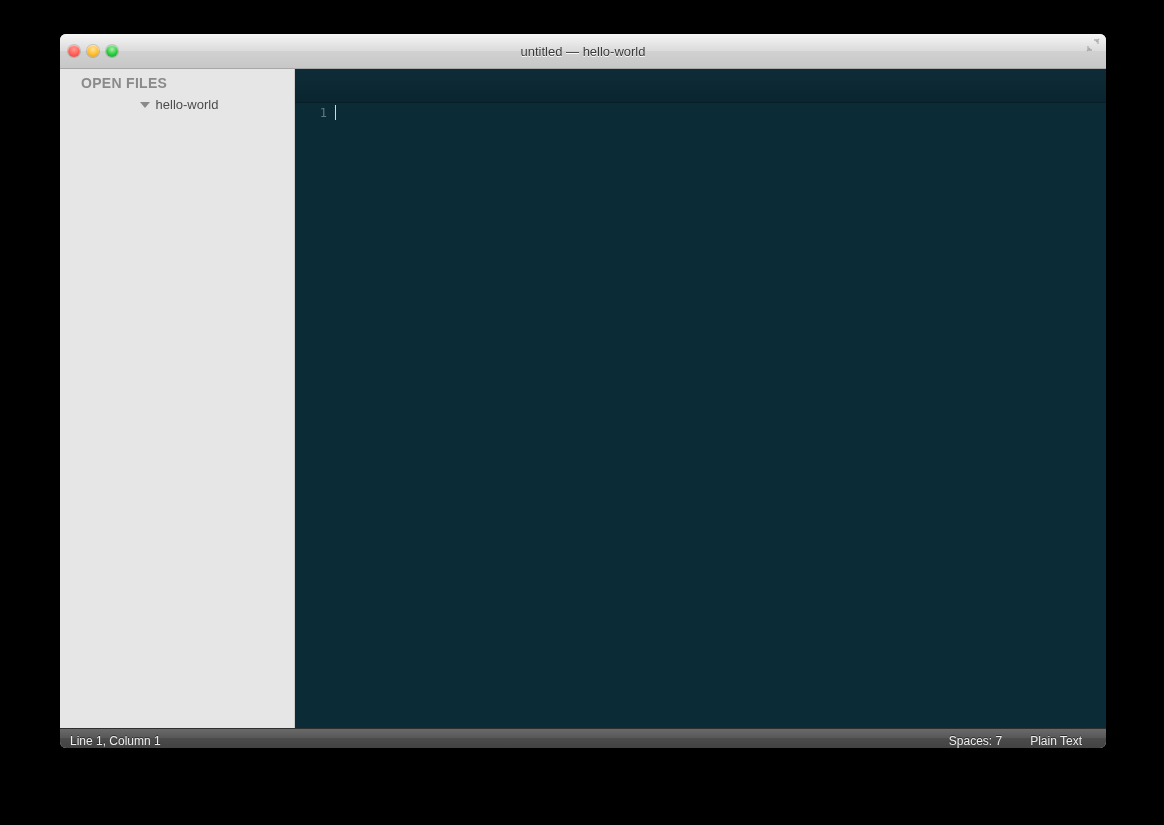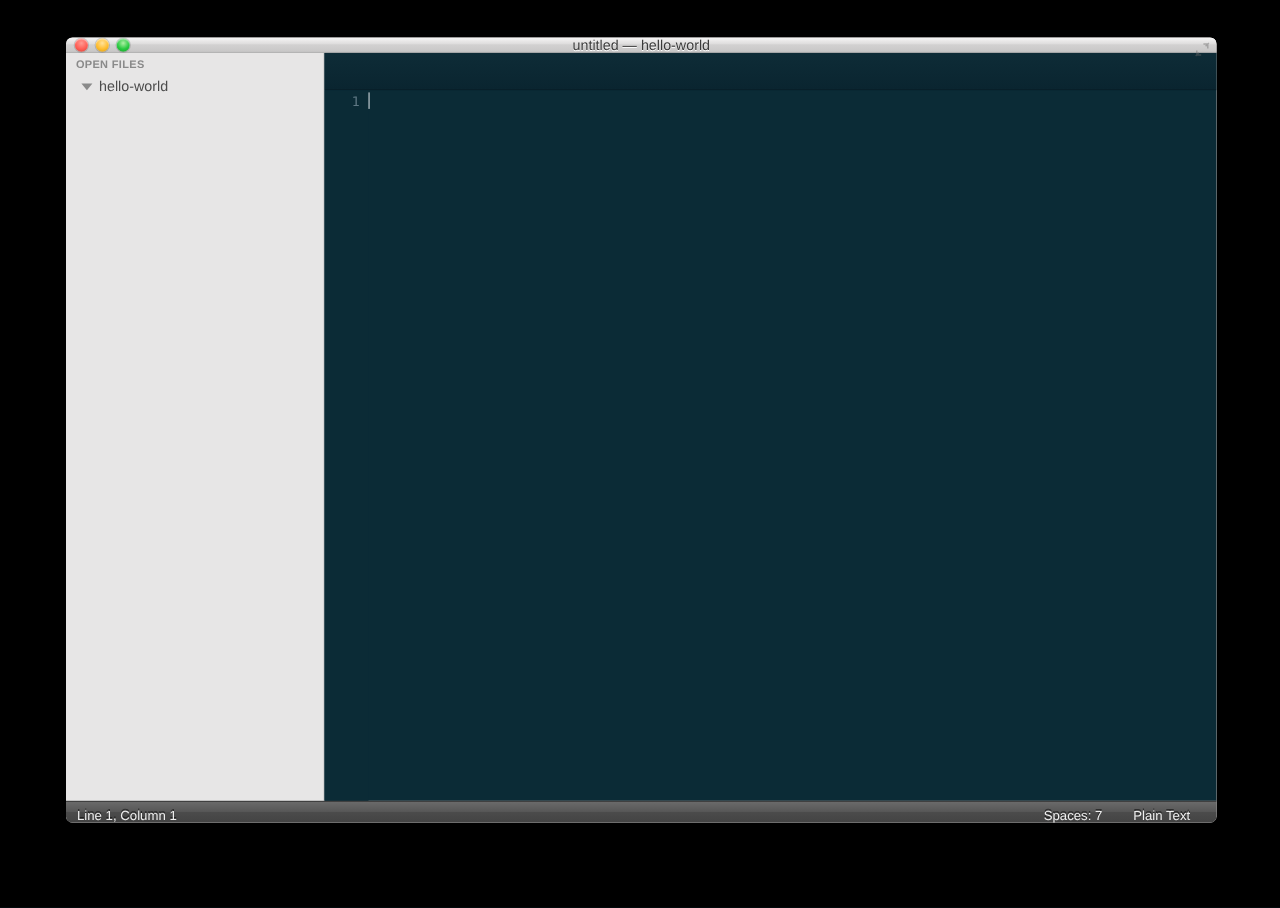--- a/index.html
+++ b/index.html
@@ -8,21 +8,21 @@
     position: absolute;
     left: 60px; top: 34px;
     width: 1046px; height: 714px;
     background: #e7e6e6;
     border-radius: 6px;
     box-shadow: 0 20px 50px rgba(0,0,0,0.6), 0 0 0 1px rgba(0,0,0,0.3);
     display: flex; flex-direction: column;
     overflow: hidden;
   }
   .titlebar {
-    height: 14px;
+    height: 35px;
     background: linear-gradient(#f7f6f6,#dcdbdb 49%,#d2d1d1 50%,#c8c7c7);
     border-bottom: 1px solid #a9a8a8;
     display: flex; align-items: center;
     position: relative;
     flex: 0 0 auto;
   }
   .traffic { display: flex; gap: 7px; padding-left: 8px; }
   .tl { width: 12px; height: 12px; border-radius: 50%; box-shadow: inset 0 1px 1px rgba(255,255,255,0.5), 0 0 0 1px rgba(0,0,0,0.15); }
   .tl.red { background: radial-gradient(circle at 50% 35%, #ff9b93, #ff5f56 55%, #d0443a); }
   .tl.yel { background: radial-gradient(circle at 50% 35%, #ffe29b, #ffbd2e 55%, #d09a1a); }
@@ -43,32 +43,33 @@
   }
   .sidebar {
     width: 235px;
     background: #e7e6e6;
     border-right: 1px solid #ccc;
     display: flex; flex-direction: column;
     font-size: 12px;
     color: #4a4a4a;
   }
   .side-header {
-    padding: 6px 10px 3px 9px;
-    font-size: 10px;
+    padding: 6px 10px 3px 21px;
+    font-size: 14px;
     letter-spacing: 0.3px;
     color: #8a8a8a;
     font-weight: bold;
   }
   .folder-item {
     padding: 3px 10px 3px 14px;
     display: flex; align-items: center; gap: 6px;
     color: #4c4c4c;
     font-size: 13px;
     cursor: default;
+    justify-content: center;
   }
   .disclosure {
     width: 0; height: 0;
     border-left: 5px solid transparent;
     border-right: 5px solid transparent;
     border-top: 6px solid #8a8a8a;
     display: inline-block;
   }
   .editor {
     flex: 1 1 auto;

